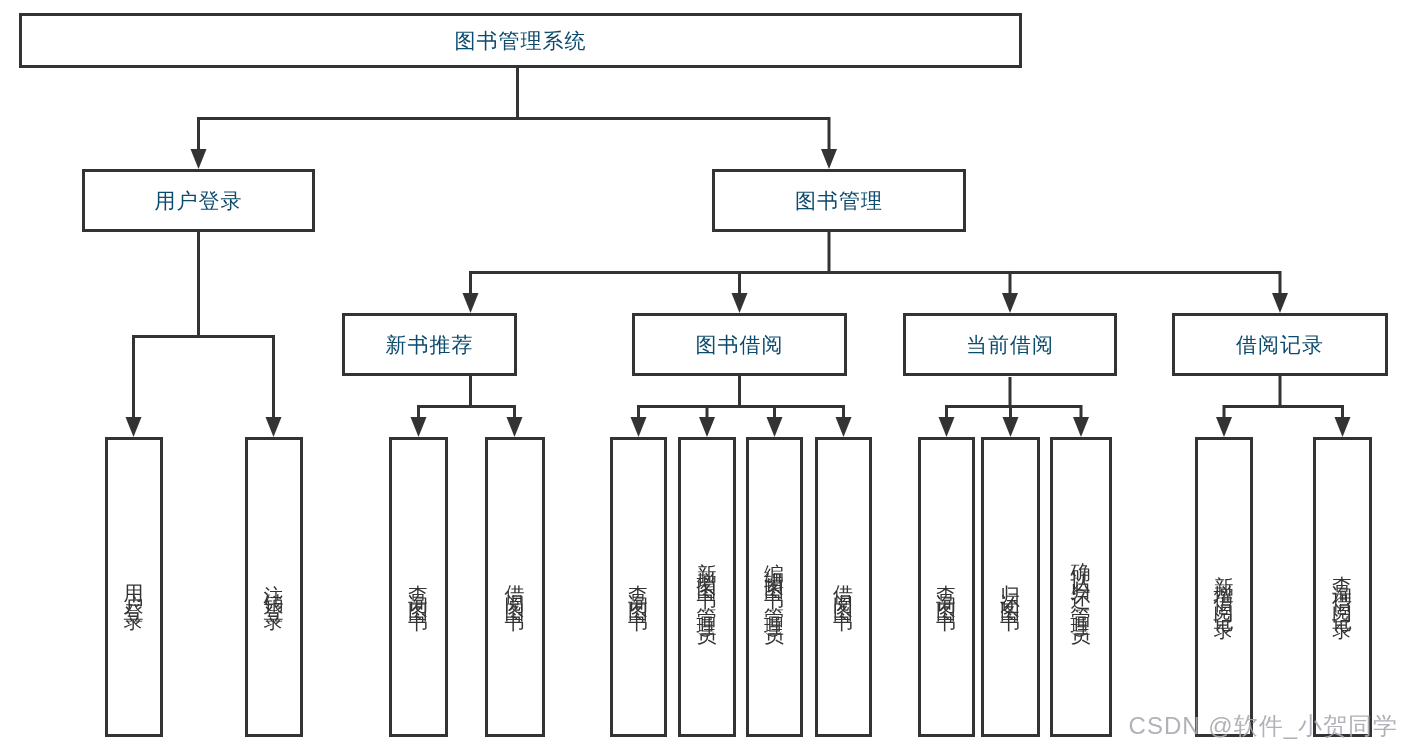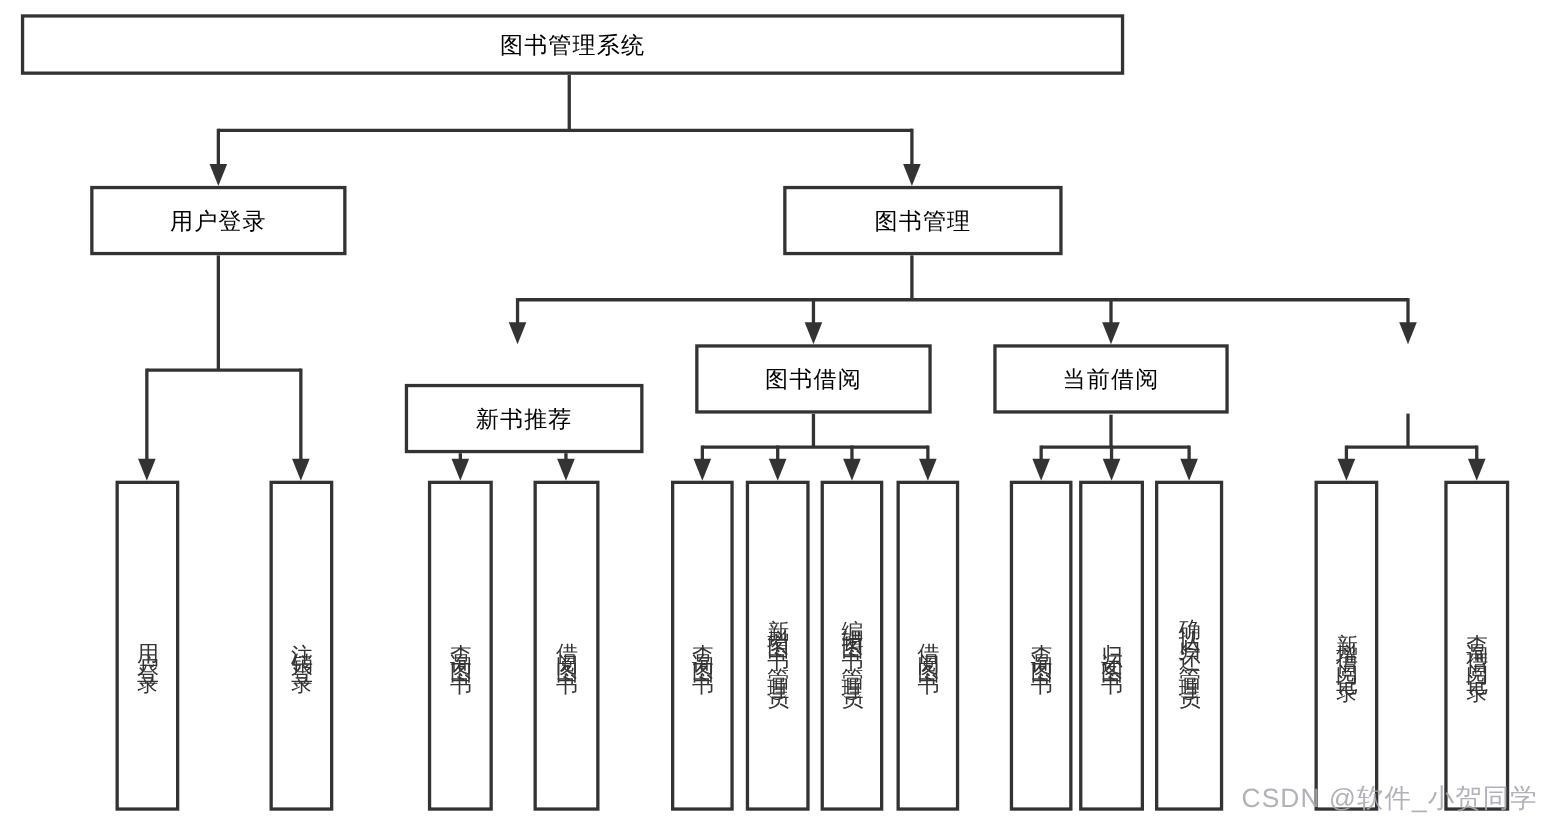--- a/index.html
+++ b/index.html
@@ -18,21 +18,21 @@
     display:flex;
     align-items:center;
     justify-content:center;
     color:#333333;
     z-index:2;
   }
   .hlabel{
     font-size:21px;
     letter-spacing:1px;
     white-space:nowrap;
-    color:#000000;
+    color:#0c4a6e;
   }
   .vbox .vlabel{
     writing-mode:vertical-rl;
     text-orientation:mixed;
     font-size:20px;
     letter-spacing:9px;
     line-height:1;
     color:#333333;
   }
   #connectors{
@@ -133,29 +133,32 @@
     <span class="hlabel">图书管理系统</span>
   </div>
 
   <div class="box" style="left:82px;top:169px;width:233px;height:63px;">
     <span class="hlabel">用户登录</span>
   </div>
   <div class="box" style="left:712px;top:169px;width:254px;height:63px;">
     <span class="hlabel">图书管理</span>
   </div>
 
-  <div class="box" style="left:368px;top:313px;width:217px;height:63px;margin-top:36px;">
+  <div class="box" style="left:342px;top:313px;width:175px;height:63px;">
     <span class="hlabel">新书推荐</span>
   </div>
   <div class="box" style="left:632px;top:313px;width:215px;height:63px;">
     <span class="hlabel">图书借阅</span>
   </div>
   <div class="box" style="left:903px;top:313px;width:214px;height:63px;">
     <span class="hlabel">当前借阅</span>
   </div>
+  <div class="box" style="left:1172px;top:313px;width:216px;height:63px;">
+    <span class="hlabel">借阅记录</span>
+  </div>
 
   <div class="box vbox" style="left:105px;top:437px;width:58px;height:300px;">
     <span class="vlabel">用户登录</span>
   </div>
   <div class="box vbox" style="left:245px;top:437px;width:58px;height:300px;">
     <span class="vlabel">注销登录</span>
   </div>
 
   <div class="box vbox" style="left:389px;top:437px;width:59px;height:300px;">
     <span class="vlabel">查询图书</span>

